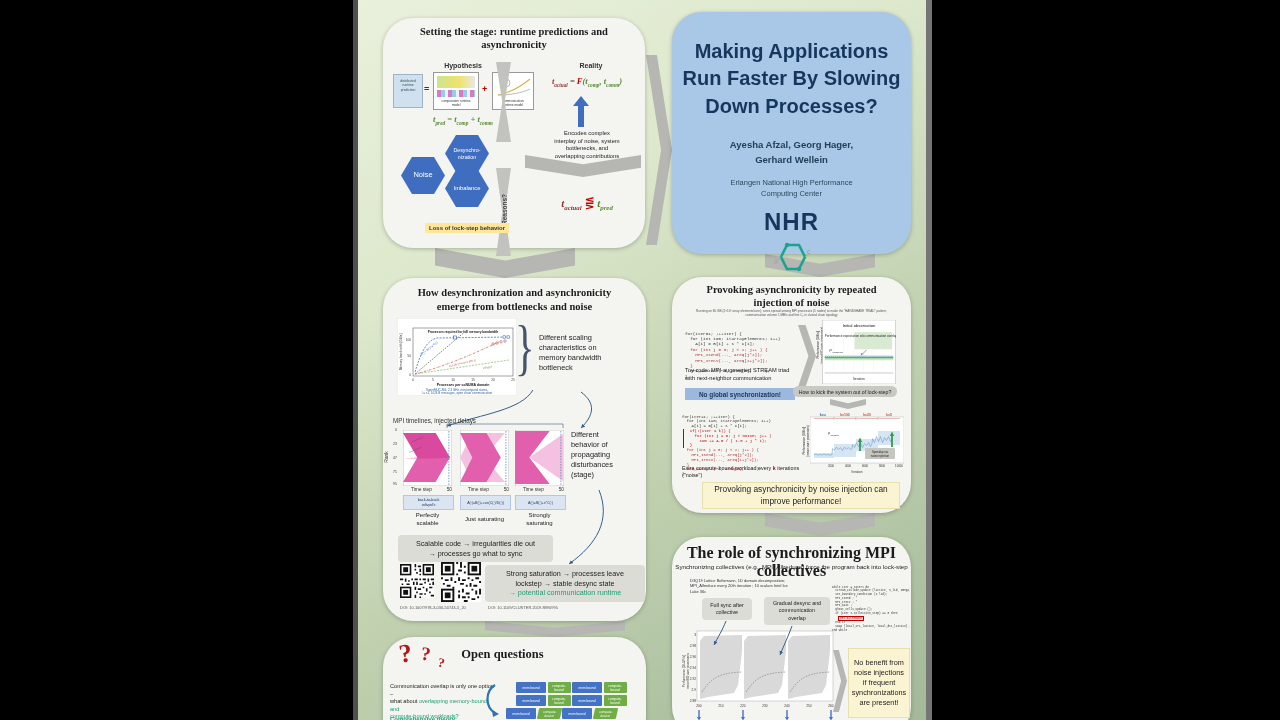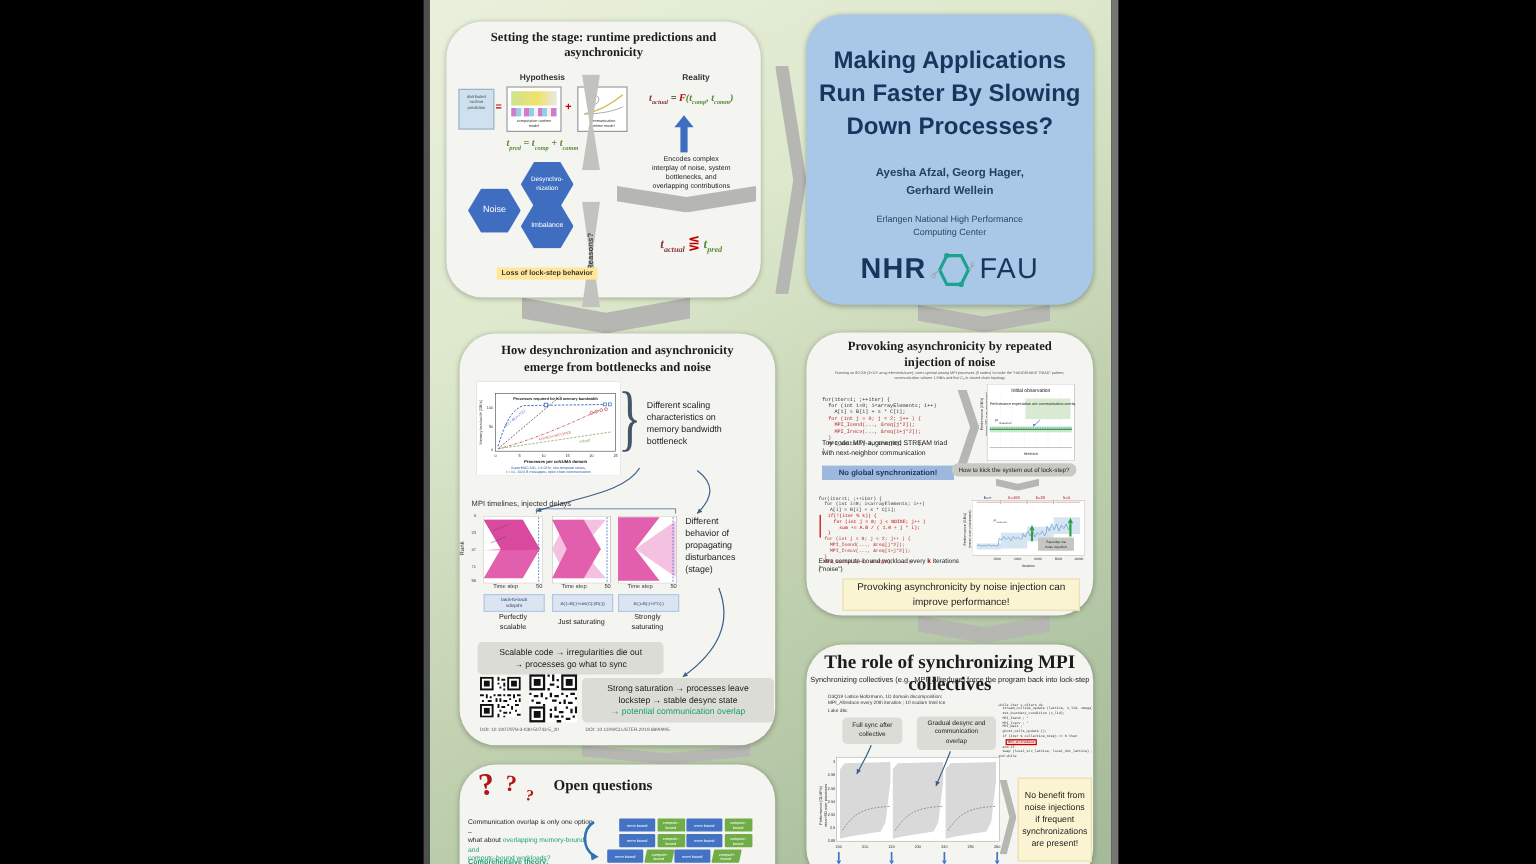--- a/index.html
+++ b/index.html
@@ -32,21 +32,21 @@
 
 <div id="frame">
   <div id="slide">
 
     <div class="abs chev-right" style="left:288px;top:55px;width:26px;height:190px;"></div>
     <div class="abs chev-down" style="left:77px;top:248px;width:140px;height:30px;"></div>
     <div class="abs chev-down" style="left:407px;top:254px;width:110px;height:23px;"></div>
     <div class="abs chev-down" style="left:407px;top:513px;width:110px;height:23px;"></div>
     <div class="abs chev-down" style="left:127px;top:621px;width:140px;height:16px;"></div>
 
-    <section class="panel" style="left:14px;top:18px;width:262px;height:230px;">
+    <section class="panel" style="left:25px;top:18px;width:262px;height:230px;">
       <div class="abs serifT pre" style="left:0;top:7px;width:100%;font-size:10.5px;line-height:1.25;">Setting the stage: runtime predictions and
 asynchronicity</div>
 
       <div class="abs" style="left:30px;top:44px;width:100px;text-align:center;font-size:7px;font-weight:600;color:#333;">Hypothesis</div>
       <div class="abs" style="left:178px;top:44px;width:60px;text-align:center;font-size:7px;font-weight:600;color:#333;">Reality</div>
 
       <div class="abs pre" style="left:10px;top:56px;width:30px;height:34px;background:#cfe0ee;border:0.5px solid #9db4c8;font-size:3.4px;text-align:center;color:#355;padding-top:4px;box-sizing:border-box;line-height:1.3;">distributed
 runtime
 prediction</div>
       <div class="abs" style="left:41px;top:66px;font-size:9px;font-weight:700;color:#c00000;">=</div>
@@ -106,21 +106,21 @@
     </section>
 
     <section class="panel" style="left:314px;top:12px;width:239px;height:242px;background:#a9c7e6;">
       <h1 class="abs pre ctr" style="left:6px;top:26px;width:227px;margin:0;font-size:20px;line-height:1.37;color:#17365d;font-weight:700;">Making Applications
 Run Faster By Slowing
 Down Processes?</h1>
       <div class="abs pre ctr" style="left:0;top:126px;width:100%;font-size:9.5px;font-weight:600;color:#24405c;line-height:1.55;">Ayesha Afzal, Georg Hager,
 Gerhard Wellein</div>
       <div class="abs pre ctr" style="left:0;top:165px;width:100%;font-size:7.5px;color:#2c4a5e;line-height:1.5;text-align:center;">Erlangen National High Performance
 Computing Center</div>
-      <div class="abs" style="left:0;top:196px;width:100%;display:flex;align-items:center;justify-content:center;gap:4px;">
+      <div class="abs" style="left:0;top:196px;width:100%;display:flex;align-items:center;justify-content:flex-start;gap:4px;flex-direction:column;">
         <span style="font-size:24px;font-weight:700;color:#17365d;letter-spacing:1px;">NHR</span>
         <svg width="36" height="34" viewBox="0 0 36 34">
           <path d="M13 5 L25 5 L31 17 L25 29 L13 29 L7 17 Z" fill="none" stroke="#1ba390" stroke-width="2.6"></path>
           <circle cx="13" cy="5" r="2.2" fill="#1ba390"></circle>
           <circle cx="25" cy="29" r="2.2" fill="#1ba390"></circle>
           <path d="M31 17 L35 13" stroke="#9aa8a6" stroke-width="1"></path>
           <circle cx="35" cy="12" r="1.6" fill="none" stroke="#9aa8a6" stroke-width="0.8"></circle>
           <path d="M7 17 L2 21" stroke="#9aa8a6" stroke-width="1"></path>
           <circle cx="1.8" cy="22" r="1.6" fill="none" stroke="#9aa8a6" stroke-width="0.8"></circle>
         </svg>
@@ -269,21 +269,21 @@
           <rect x="16" y="2" width="3" height="3" fill="#111"></rect>
         <rect x="0" y="14" width="7" height="7" fill="#111"></rect>
           <rect x="1" y="15" width="5" height="5" fill="#fff"></rect>
           <rect x="2" y="16" width="3" height="3" fill="#111"></rect>
         <path fill="#111" d="M8 0h1v1h-1zM10 0h1v3h-1zM12 2h1v1h-1zM9 4h2v1h-2zM12 5h1v1h-1zM8 6h1v1h-1zM0 8h1v1h-1zM2 9h2v1h-2zM5 8h1v2h-1zM7 10h1v1h-1zM1 11h1v1h-1zM3 12h2v1h-2zM6 13h1v1h-1zM9 8h1v2h-1zM11 9h2v1h-2zM14 8h1v1h-1zM16 9h1v1h-1zM18 8h2v1h-2zM20 10h1v1h-1zM10 11h2v1h-2zM13 12h1v1h-1zM15 11h1v2h-1zM17 12h2v1h-2zM9 15h1v1h-1zM11 14h1v2h-1zM13 16h2v1h-2zM16 14h1v1h-1zM18 15h1v2h-1zM20 14h1v3h-1zM9 17h1v2h-1zM11 18h2v1h-2zM14 18h1v1h-1zM16 19h2v1h-2zM19 18h1v1h-1zM12 20h2v1h-2z"></path>
       </svg>
 
       <div class="abs graybox" style="left:102px;top:287px;width:160px;height:37px;flex-direction:column;font-size:7.2px;line-height:1.3;">
         <span class="pre">Strong saturation → processes leave
 lockstep → stable desync state</span>
-        <span style="color:#1d9e74;">→ potential communication overlap</span>
+        <span style="color:#1d9e74;">→ potential communication runtime</span>
       </div>
 
       <div class="abs" style="left:17px;top:327px;font-size:4px;color:#555;">DOI: 10.1007/978-3-030-50743-5_20</div>
       <div class="abs" style="left:105px;top:327px;font-size:4px;color:#555;">DOI: 10.1109/CLUSTER.2019.8890995</div>
     </section>
 
     <section class="panel" style="left:314px;top:277px;width:239px;height:236px;">
       <div class="abs serifT pre" style="left:0;top:6px;width:100%;font-size:10.5px;line-height:1.25;">Provoking asynchronicity by repeated
 injection of noise</div>
       <div class="abs pre ctr" style="left:8px;top:32px;width:223px;font-size:3.1px;color:#555;line-height:1.4;">Running on 80 GB (2×10⁹ array elements/core); cores spread among MPI processes (5 nodes) to make the "HANDSHAKE TRIAD" pattern;

